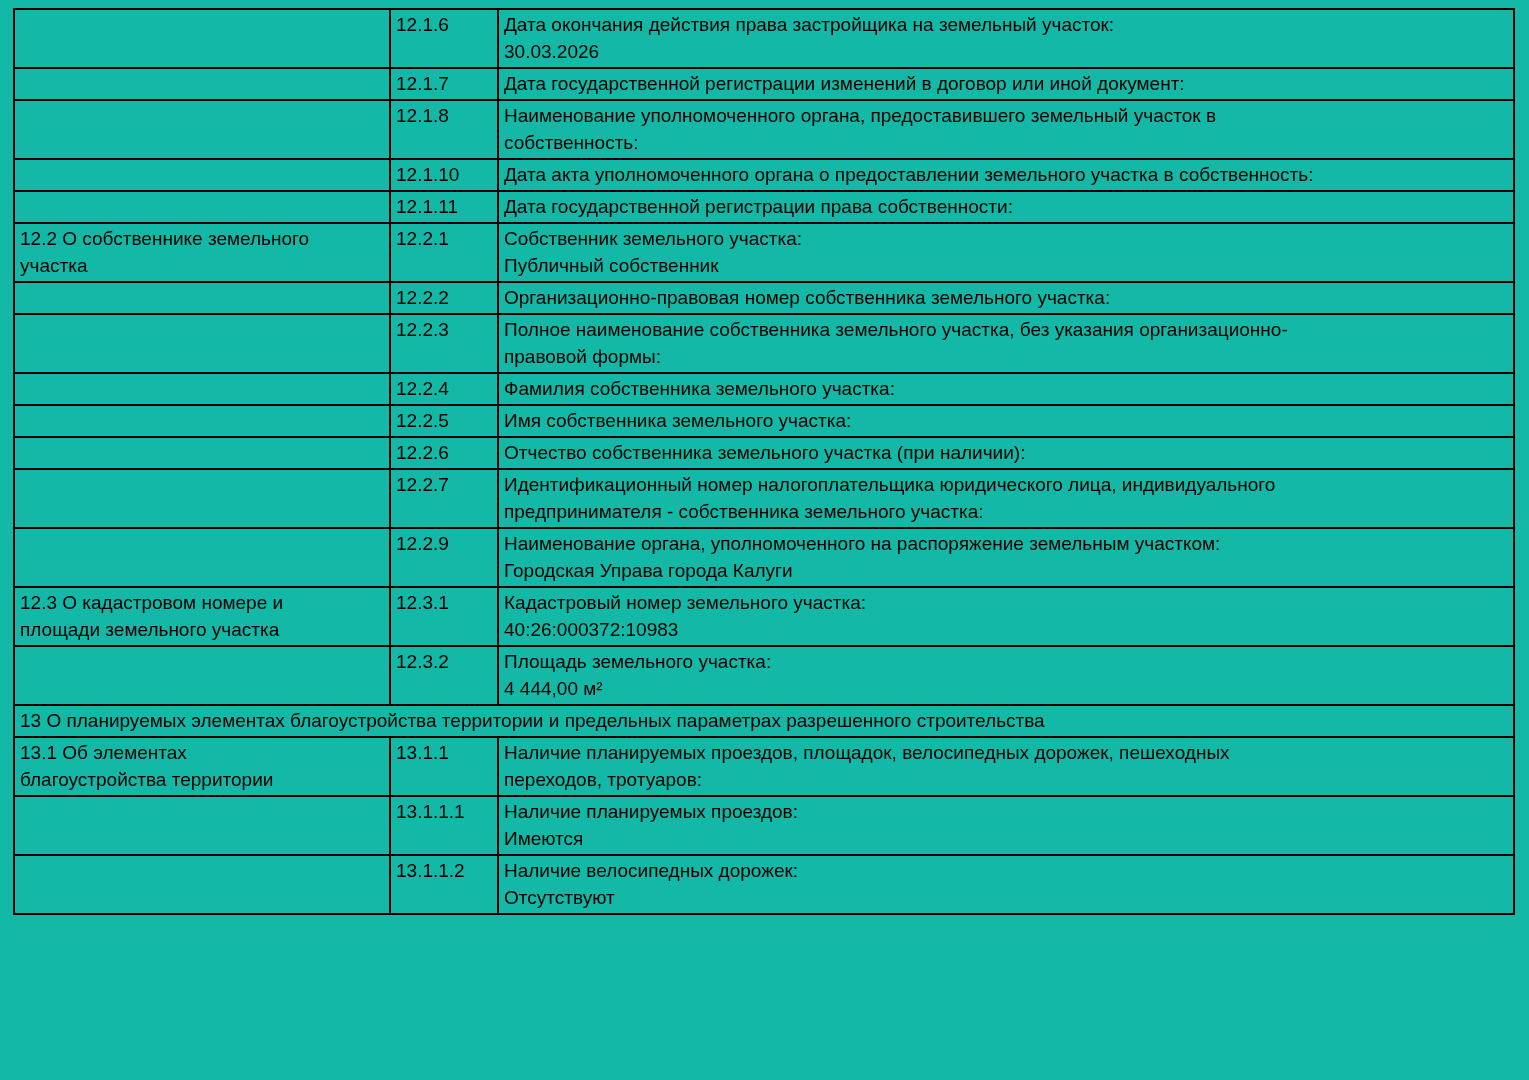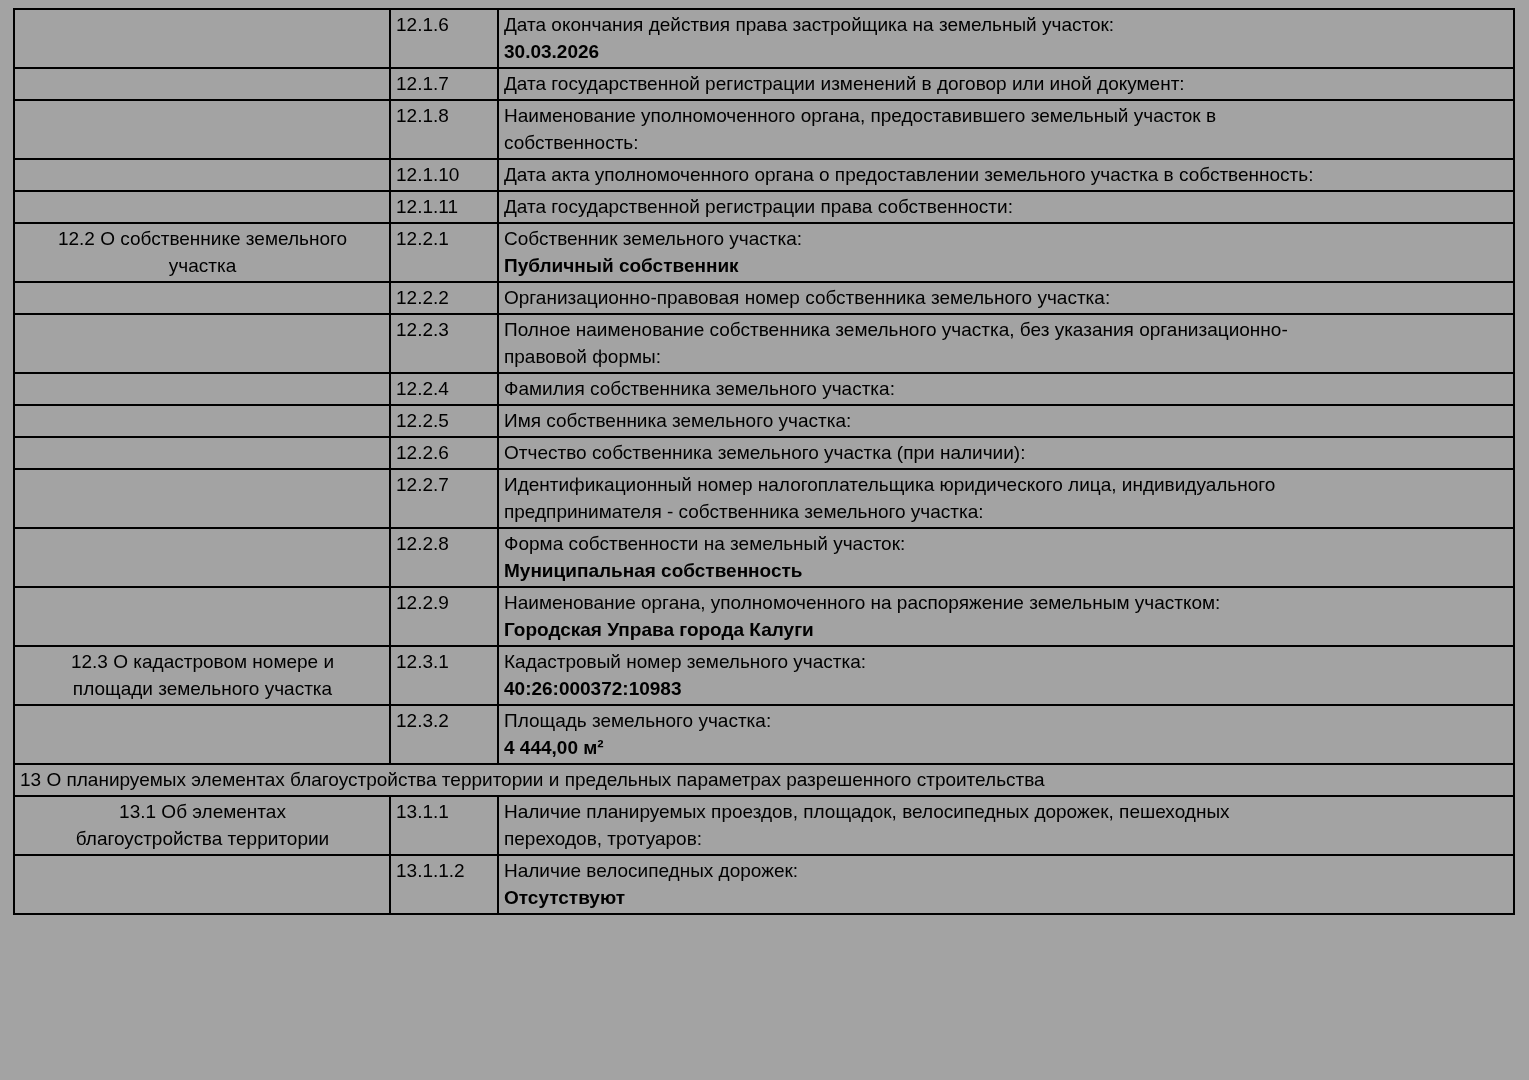--- a/index.html
+++ b/index.html
@@ -6,51 +6,50 @@
     margin: 0;
     padding: 0;
     background: #ffffff;
     color: #000000;
     font-family: "Liberation Sans", "DejaVu Sans", sans-serif;
   }
   .page {
     position: relative;
     width: 1529px;
     height: 1080px;
-    background: #a3a3a3;
+    background: #14b8a6;
     overflow: hidden;
   }
   table.decl-table {
     position: absolute;
     left: 13px;
     top: 8px;
     width: 1502px;
     border-collapse: collapse;
     table-layout: fixed;
   }
   table.decl-table td {
     border: 2px solid #000000;
     padding: 1px 4px 2px 5px;
     font-size: 19px;
     line-height: 27px;
     vertical-align: top;
     overflow: hidden;
   }
   td.col-section {
     vertical-align: top;
-    text-align: center;
   }
   td.col-num {
     vertical-align: middle;
   }
   .section-text, .label {
     white-space: pre-wrap;
   }
   .value {
-    font-weight: bold;
+    font-weight: normal;
     white-space: pre-wrap;
   }
   td.col-header {
     font-size: 19px;
     line-height: 27px;
   }
 </style>
 </head>
 <body>
 
@@ -216,32 +215,20 @@
     <td class="col-num">
       <span>12.2.7</span>
     </td>
     <td class="col-text">
       <div class="label">Идентификационный номер налогоплательщика юридического лица, индивидуального
 предпринимателя - собственника земельного участка:</div>
 
     </td>
   </tr>
 
-  <tr class="data-row">
-    <td class="col-section">
-      <div class="section-text"></div>
-    </td>
-    <td class="col-num">
-      <span>12.2.8</span>
-    </td>
-    <td class="col-text">
-      <div class="label">Форма собственности на земельный участок:</div>
-      <div class="value">Муниципальная собственность</div>
-    </td>
-  </tr>
 
   <tr class="data-row">
     <td class="col-section">
       <div class="section-text"></div>
     </td>
     <td class="col-num">
       <span>12.2.9</span>
     </td>
     <td class="col-text">
       <div class="label">Наименование органа, уполномоченного на распоряжение земельным участком:</div>
@@ -290,20 +277,32 @@
     <td class="col-num">
       <span>13.1.1</span>
     </td>
     <td class="col-text">
       <div class="label">Наличие планируемых проездов, площадок, велосипедных дорожек, пешеходных
 переходов, тротуаров:</div>
 
     </td>
   </tr>
 
+  <tr class="data-row">
+    <td class="col-section">
+      <div class="section-text"></div>
+    </td>
+    <td class="col-num">
+      <span>13.1.1.1</span>
+    </td>
+    <td class="col-text">
+      <div class="label">Наличие планируемых проездов:</div>
+      <div class="value">Имеются</div>
+    </td>
+  </tr>
 
   <tr class="data-row">
     <td class="col-section">
       <div class="section-text"></div>
     </td>
     <td class="col-num">
       <span>13.1.1.2</span>
     </td>
     <td class="col-text">
       <div class="label">Наличие велосипедных дорожек:</div>

